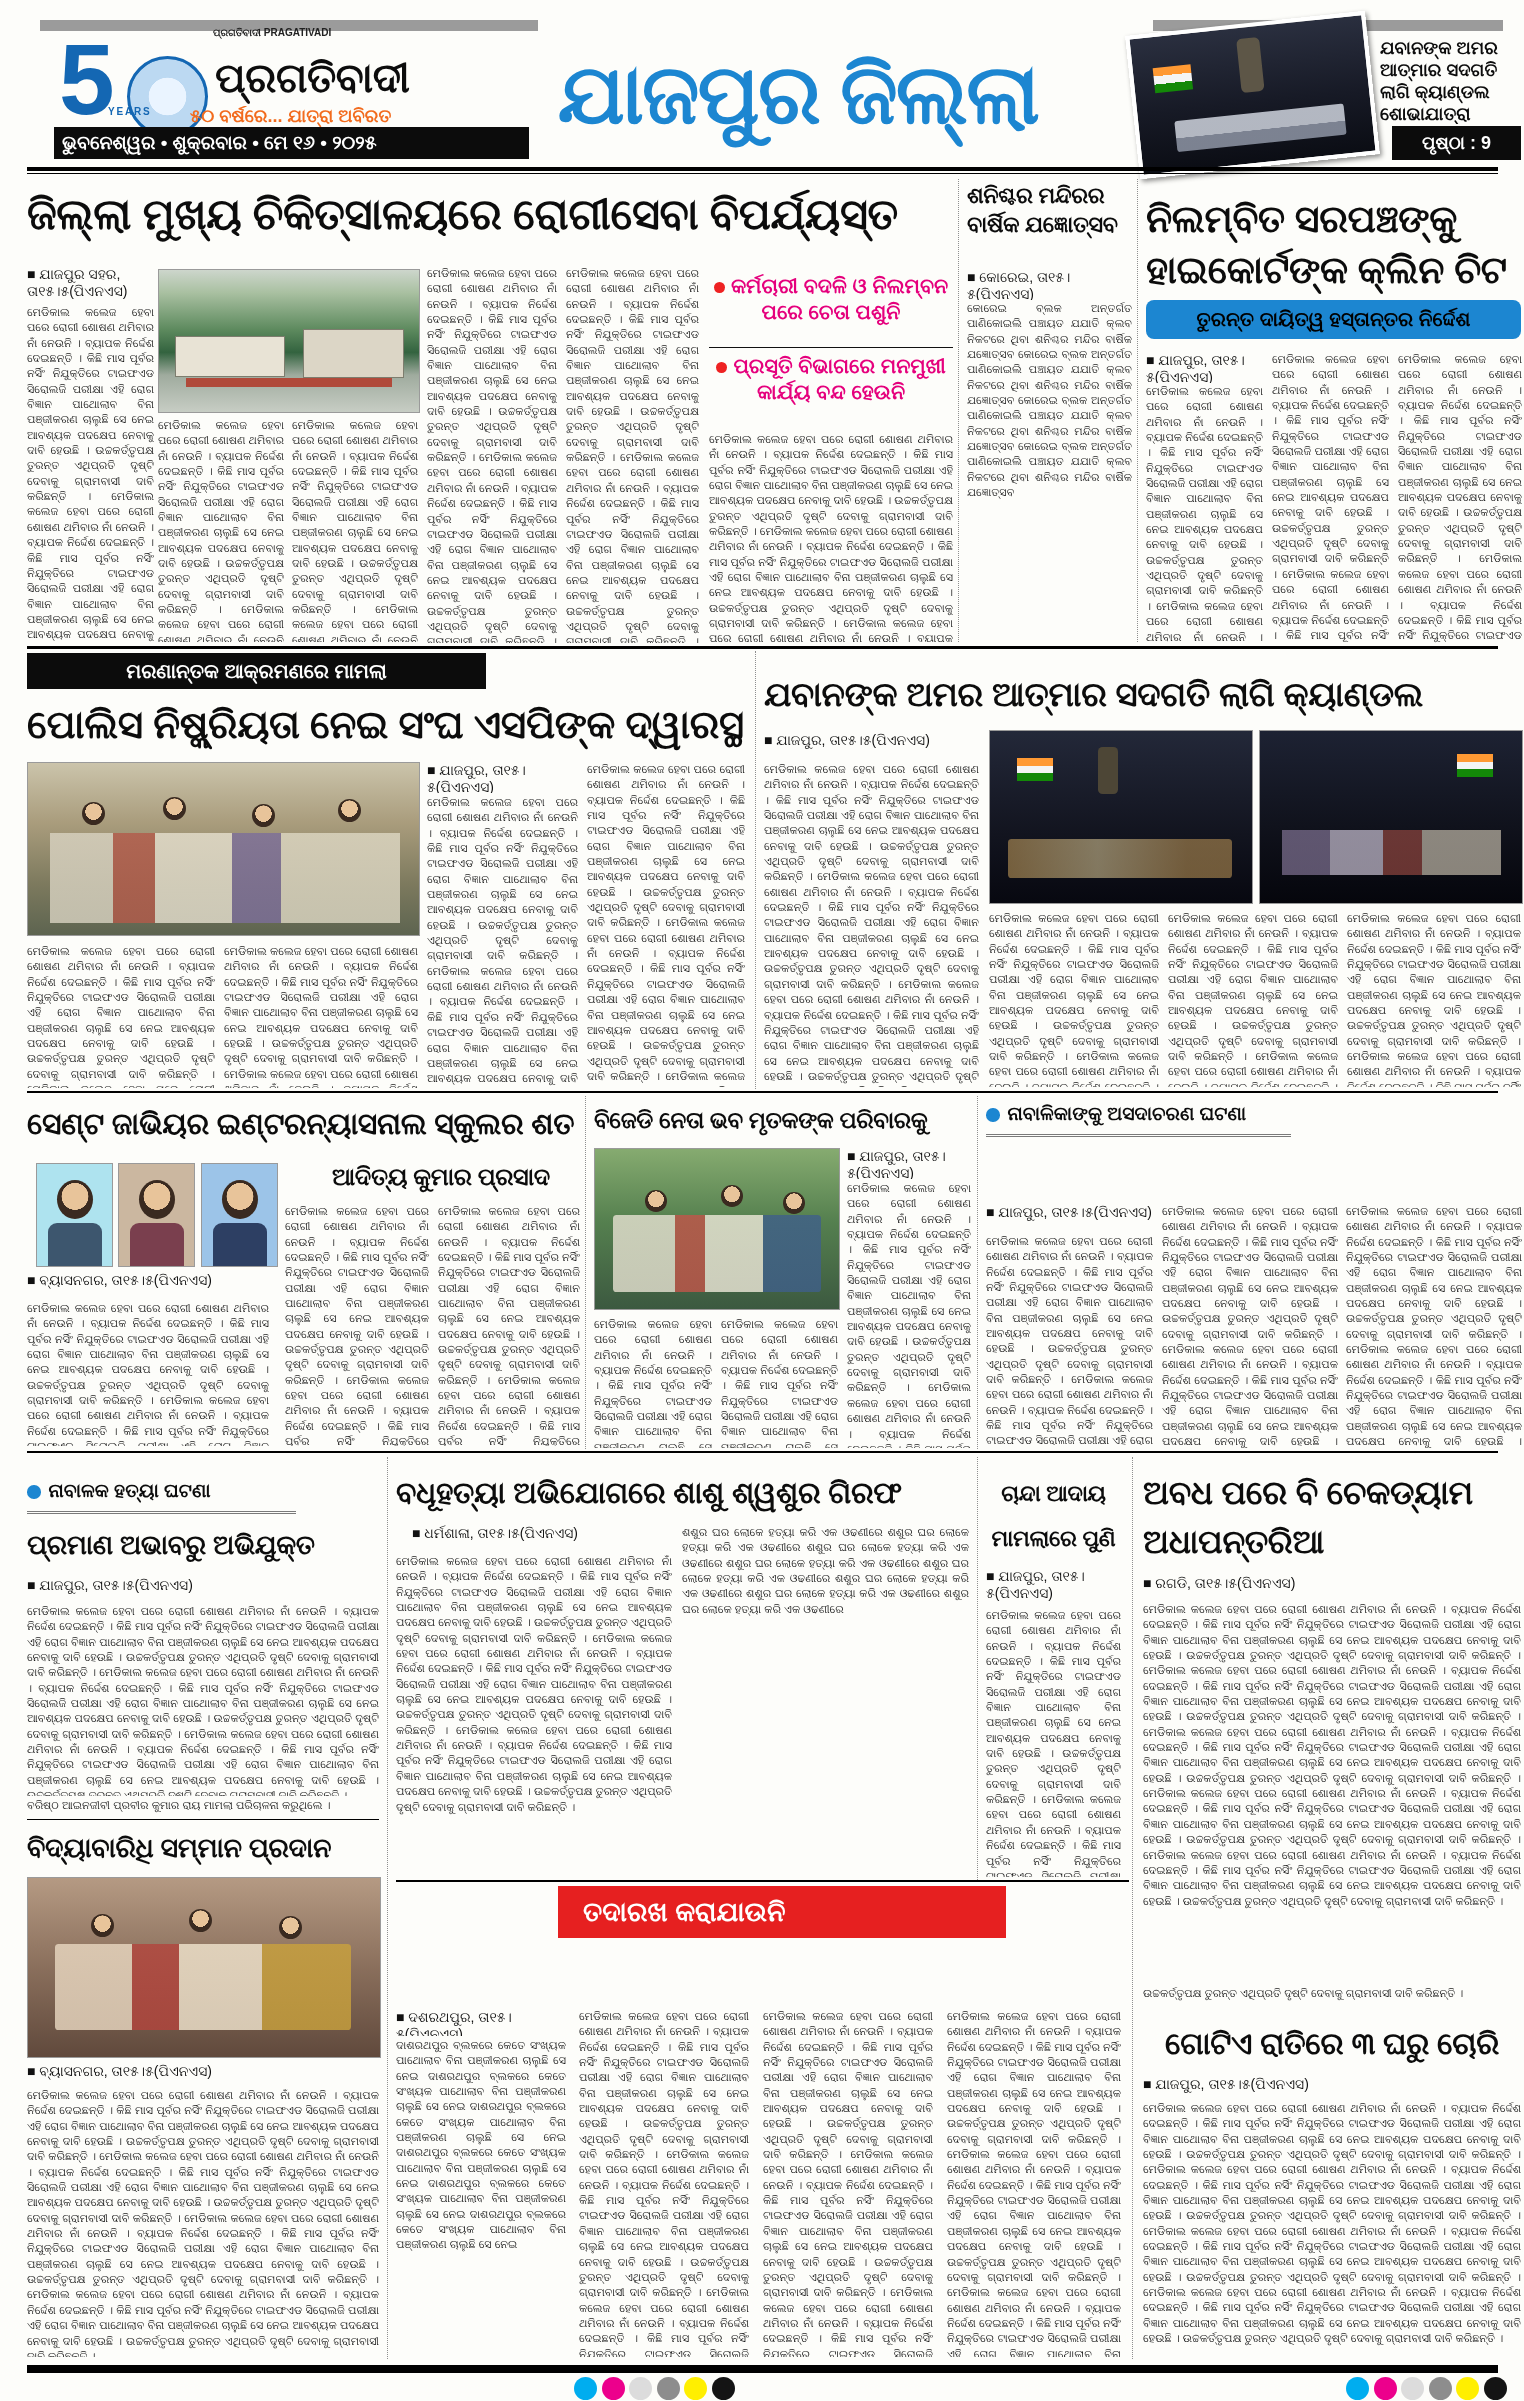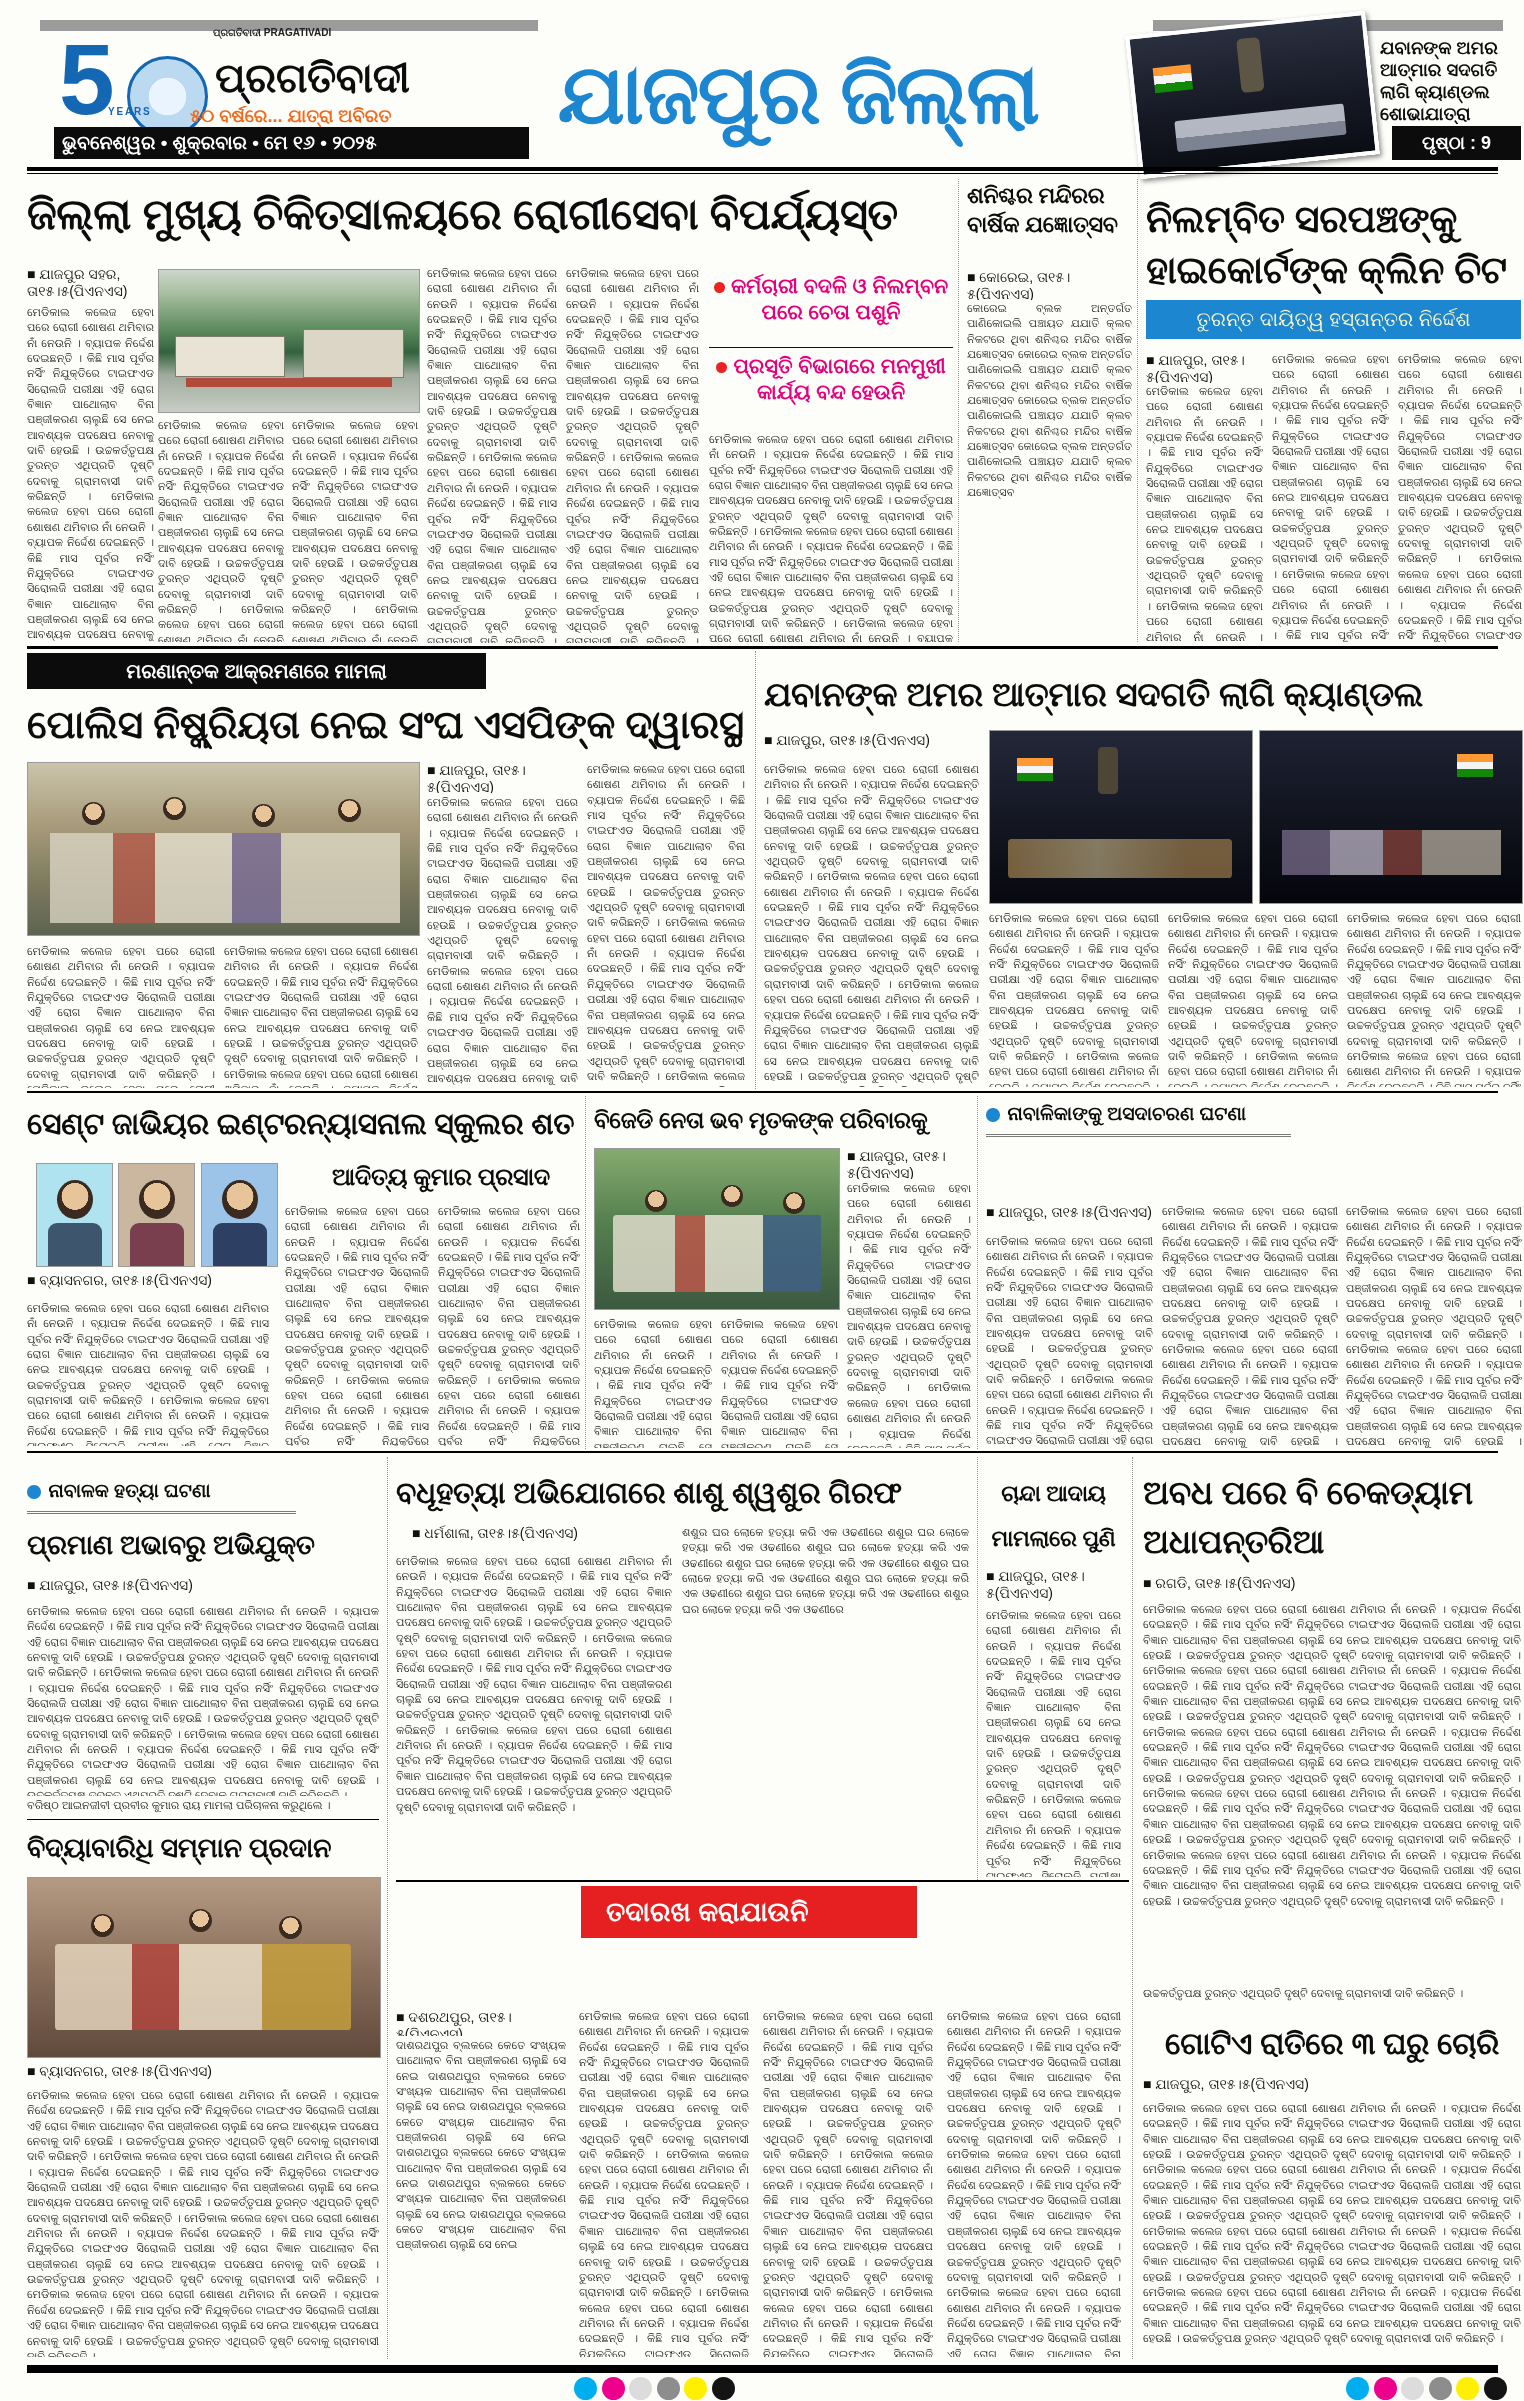--- a/index.html
+++ b/index.html
@@ -13,21 +13,21 @@
   .sep{width:0;border-left:1.8px dotted #8f8f8f;}
   .hr{background:#000;}
   .kickbar{background:#0c0c0c;color:#fff;font-weight:800;overflow:hidden;}
   .kick{font-weight:800;font-size:19px;color:#0c0c0c;overflow:hidden;white-space:nowrap;}
   .kdot{display:inline-block;width:13.5px;height:13.5px;border-radius:50%;background:#1c86d1;margin-right:8px;vertical-align:middle;}
   .dbl{height:0;border-bottom:3.6px double #7a7a7a;}
   .ph{overflow:hidden;border:0.9px solid #9a9a9a;}
   .ph span{position:absolute;display:block;}
   .bult{color:#e5007d;font-weight:800;font-size:20.6px;line-height:1.28;text-align:center;overflow:hidden;}
   .bdot{display:inline-block;width:10.8px;height:10.8px;border-radius:50%;background:#e22;margin-right:6.3px;}
-  .bluebar{background:#1c86d1;color:#fef9c3;font-weight:400;text-align:center;overflow:hidden;}
+  .bluebar{background:#1c86d1;color:#000000;font-weight:700;text-align:center;overflow:hidden;border-radius:8px;}
   .redbar{background:#e62020;color:#fff;font-weight:800;overflow:hidden;}
   .pagebox{background:#0c0c0c;color:#fff;font-weight:800;text-align:center;overflow:hidden;}
   .graybar{background:#9b9b9b;}
   .mark{display:inline-block;width:23px;height:23px;border-radius:50%;margin-right:4.5px;}
   .head{border-radius:50%;background:radial-gradient(circle at 50% 42%,#e8c49a 0 46%,#3a2a20 47% 100%);}
 </style>
 </head>
 <body>
 
 <div class="sheet">
@@ -190,21 +190,21 @@
   <div class="abs txt" style="left:27px;top:2088px;width:352px;height:269px;">ମେଡିକାଲ କଲେଜ ହେବା ପରେ ରୋଗୀ ଶୋଷଣ ଥମିବାର ନାଁ ନେଉନି । ବ୍ୟାପକ ନିର୍ଦ୍ଦେଶ ଦେଇଛନ୍ତି । କିଛି ମାସ ପୂର୍ବର ନର୍ସିଂ ନିଯୁକ୍ତିରେ ଟାଇଫଏଡ ସିରୋଲଜି ପରୀକ୍ଷା ଏହି ରୋଗ ବିଜ୍ଞାନ ପାଥୋଲାବ ବିନା ପଞ୍ଜୀକରଣ ଚାଲୁଛି ସେ ନେଇ ଆବଶ୍ୟକ ପଦକ୍ଷେପ ନେବାକୁ ଦାବି ହେଉଛି । ଉଚ୍ଚକର୍ତ୍ତୃପକ୍ଷ ତୁରନ୍ତ ଏଥିପ୍ରତି ଦୃଷ୍ଟି ଦେବାକୁ ଗ୍ରାମବାସୀ ଦାବି କରିଛନ୍ତି । ମେଡିକାଲ କଲେଜ ହେବା ପରେ ରୋଗୀ ଶୋଷଣ ଥମିବାର ନାଁ ନେଉନି । ବ୍ୟାପକ ନିର୍ଦ୍ଦେଶ ଦେଇଛନ୍ତି । କିଛି ମାସ ପୂର୍ବର ନର୍ସିଂ ନିଯୁକ୍ତିରେ ଟାଇଫଏଡ ସିରୋଲଜି ପରୀକ୍ଷା ଏହି ରୋଗ ବିଜ୍ଞାନ ପାଥୋଲାବ ବିନା ପଞ୍ଜୀକରଣ ଚାଲୁଛି ସେ ନେଇ ଆବଶ୍ୟକ ପଦକ୍ଷେପ ନେବାକୁ ଦାବି ହେଉଛି । ଉଚ୍ଚକର୍ତ୍ତୃପକ୍ଷ ତୁରନ୍ତ ଏଥିପ୍ରତି ଦୃଷ୍ଟି ଦେବାକୁ ଗ୍ରାମବାସୀ ଦାବି କରିଛନ୍ତି । ମେଡିକାଲ କଲେଜ ହେବା ପରେ ରୋଗୀ ଶୋଷଣ ଥମିବାର ନାଁ ନେଉନି । ବ୍ୟାପକ ନିର୍ଦ୍ଦେଶ ଦେଇଛନ୍ତି । କିଛି ମାସ ପୂର୍ବର ନର୍ସିଂ ନିଯୁକ୍ତିରେ ଟାଇଫଏଡ ସିରୋଲଜି ପରୀକ୍ଷା ଏହି ରୋଗ ବିଜ୍ଞାନ ପାଥୋଲାବ ବିନା ପଞ୍ଜୀକରଣ ଚାଲୁଛି ସେ ନେଇ ଆବଶ୍ୟକ ପଦକ୍ଷେପ ନେବାକୁ ଦାବି ହେଉଛି । ଉଚ୍ଚକର୍ତ୍ତୃପକ୍ଷ ତୁରନ୍ତ ଏଥିପ୍ରତି ଦୃଷ୍ଟି ଦେବାକୁ ଗ୍ରାମବାସୀ ଦାବି କରିଛନ୍ତି । ମେଡିକାଲ କଲେଜ ହେବା ପରେ ରୋଗୀ ଶୋଷଣ ଥମିବାର ନାଁ ନେଉନି । ବ୍ୟାପକ ନିର୍ଦ୍ଦେଶ ଦେଇଛନ୍ତି । କିଛି ମାସ ପୂର୍ବର ନର୍ସିଂ ନିଯୁକ୍ତିରେ ଟାଇଫଏଡ ସିରୋଲଜି ପରୀକ୍ଷା ଏହି ରୋଗ ବିଜ୍ଞାନ ପାଥୋଲାବ ବିନା ପଞ୍ଜୀକରଣ ଚାଲୁଛି ସେ ନେଇ ଆବଶ୍ୟକ ପଦକ୍ଷେପ ନେବାକୁ ଦାବି ହେଉଛି । ଉଚ୍ଚକର୍ତ୍ତୃପକ୍ଷ ତୁରନ୍ତ ଏଥିପ୍ରତି ଦୃଷ୍ଟି ଦେବାକୁ ଗ୍ରାମବାସୀ ଦାବି କରିଛନ୍ତି ।</div>
 
   <div class="abs sep" style="left:387px;top:1457px;height:902px;"></div>
 
   <div class="abs hl" style="left:396px;top:1468px;width:574px;height:50px;font-size:30px;line-height:50px;">ବଧୂହତ୍ୟା ଅଭିଯୋଗରେ ଶାଶୁ ଶ୍ୱଶୁର ଗିରଫ</div>
   <div class="abs bl" style="left:412px;top:1525px;width:276px;height:27px;">■ ଧର୍ମଶାଳା, ତା୧୫।୫(ପିଏନଏସ)</div>
   <div class="abs txt" style="left:396px;top:1554px;width:276px;height:323px;">ମେଡିକାଲ କଲେଜ ହେବା ପରେ ରୋଗୀ ଶୋଷଣ ଥମିବାର ନାଁ ନେଉନି । ବ୍ୟାପକ ନିର୍ଦ୍ଦେଶ ଦେଇଛନ୍ତି । କିଛି ମାସ ପୂର୍ବର ନର୍ସିଂ ନିଯୁକ୍ତିରେ ଟାଇଫଏଡ ସିରୋଲଜି ପରୀକ୍ଷା ଏହି ରୋଗ ବିଜ୍ଞାନ ପାଥୋଲାବ ବିନା ପଞ୍ଜୀକରଣ ଚାଲୁଛି ସେ ନେଇ ଆବଶ୍ୟକ ପଦକ୍ଷେପ ନେବାକୁ ଦାବି ହେଉଛି । ଉଚ୍ଚକର୍ତ୍ତୃପକ୍ଷ ତୁରନ୍ତ ଏଥିପ୍ରତି ଦୃଷ୍ଟି ଦେବାକୁ ଗ୍ରାମବାସୀ ଦାବି କରିଛନ୍ତି । ମେଡିକାଲ କଲେଜ ହେବା ପରେ ରୋଗୀ ଶୋଷଣ ଥମିବାର ନାଁ ନେଉନି । ବ୍ୟାପକ ନିର୍ଦ୍ଦେଶ ଦେଇଛନ୍ତି । କିଛି ମାସ ପୂର୍ବର ନର୍ସିଂ ନିଯୁକ୍ତିରେ ଟାଇଫଏଡ ସିରୋଲଜି ପରୀକ୍ଷା ଏହି ରୋଗ ବିଜ୍ଞାନ ପାଥୋଲାବ ବିନା ପଞ୍ଜୀକରଣ ଚାଲୁଛି ସେ ନେଇ ଆବଶ୍ୟକ ପଦକ୍ଷେପ ନେବାକୁ ଦାବି ହେଉଛି । ଉଚ୍ଚକର୍ତ୍ତୃପକ୍ଷ ତୁରନ୍ତ ଏଥିପ୍ରତି ଦୃଷ୍ଟି ଦେବାକୁ ଗ୍ରାମବାସୀ ଦାବି କରିଛନ୍ତି । ମେଡିକାଲ କଲେଜ ହେବା ପରେ ରୋଗୀ ଶୋଷଣ ଥମିବାର ନାଁ ନେଉନି । ବ୍ୟାପକ ନିର୍ଦ୍ଦେଶ ଦେଇଛନ୍ତି । କିଛି ମାସ ପୂର୍ବର ନର୍ସିଂ ନିଯୁକ୍ତିରେ ଟାଇଫଏଡ ସିରୋଲଜି ପରୀକ୍ଷା ଏହି ରୋଗ ବିଜ୍ଞାନ ପାଥୋଲାବ ବିନା ପଞ୍ଜୀକରଣ ଚାଲୁଛି ସେ ନେଇ ଆବଶ୍ୟକ ପଦକ୍ଷେପ ନେବାକୁ ଦାବି ହେଉଛି । ଉଚ୍ଚକର୍ତ୍ତୃପକ୍ଷ ତୁରନ୍ତ ଏଥିପ୍ରତି ଦୃଷ୍ଟି ଦେବାକୁ ଗ୍ରାମବାସୀ ଦାବି କରିଛନ୍ତି ।</div>
   <div class="abs txt" style="left:682px;top:1525px;width:287px;height:352px;">ଶଶୁର ଘର ଲୋକେ ହତ୍ୟା କରି ଏକ ଓଢଣୀରେ ଶଶୁର ଘର ଲୋକେ ହତ୍ୟା କରି ଏକ ଓଢଣୀରେ ଶଶୁର ଘର ଲୋକେ ହତ୍ୟା କରି ଏକ ଓଢଣୀରେ ଶଶୁର ଘର ଲୋକେ ହତ୍ୟା କରି ଏକ ଓଢଣୀରେ ଶଶୁର ଘର ଲୋକେ ହତ୍ୟା କରି ଏକ ଓଢଣୀରେ ଶଶୁର ଘର ଲୋକେ ହତ୍ୟା କରି ଏକ ଓଢଣୀରେ ଶଶୁର ଘର ଲୋକେ ହତ୍ୟା କରି ଏକ ଓଢଣୀରେ ଶଶୁର ଘର ଲୋକେ ହତ୍ୟା କରି ଏକ ଓଢଣୀରେ</div>
 
   <div class="abs hr" style="left:396px;top:1880px;width:733px;height:1.8px;"></div>
-  <div class="abs redbar" style="left:581px;top:1886px;width:336px;height:52px;font-size:27px;line-height:52px;padding-left:25px;box-sizing:border-box;">ତଦାରଖ କରାଯାଉନି</div>
+  <div class="abs redbar" style="left:558px;top:1886px;width:448px;height:52px;font-size:27px;line-height:52px;padding-left:25px;box-sizing:border-box;">ତଦାରଖ କରାଯାଉନି</div>
   <div class="abs bl" style="left:396px;top:2009px;width:170px;height:27px;">■ ଦଶରଥପୁର, ତା୧୫।୫(ପିଏନଏସ)</div>
   <div class="abs txt" style="left:396px;top:2038px;width:170px;height:319px;">ଦାଶରଥପୁର ବ୍ଲକରେ କେତେ ସଂଖ୍ୟକ ପାଥୋଲାବ ବିନା ପଞ୍ଜୀକରଣ ଚାଲୁଛି ସେ ନେଇ ଦାଶରଥପୁର ବ୍ଲକରେ କେତେ ସଂଖ୍ୟକ ପାଥୋଲାବ ବିନା ପଞ୍ଜୀକରଣ ଚାଲୁଛି ସେ ନେଇ ଦାଶରଥପୁର ବ୍ଲକରେ କେତେ ସଂଖ୍ୟକ ପାଥୋଲାବ ବିନା ପଞ୍ଜୀକରଣ ଚାଲୁଛି ସେ ନେଇ ଦାଶରଥପୁର ବ୍ଲକରେ କେତେ ସଂଖ୍ୟକ ପାଥୋଲାବ ବିନା ପଞ୍ଜୀକରଣ ଚାଲୁଛି ସେ ନେଇ ଦାଶରଥପୁର ବ୍ଲକରେ କେତେ ସଂଖ୍ୟକ ପାଥୋଲାବ ବିନା ପଞ୍ଜୀକରଣ ଚାଲୁଛି ସେ ନେଇ ଦାଶରଥପୁର ବ୍ଲକରେ କେତେ ସଂଖ୍ୟକ ପାଥୋଲାବ ବିନା ପଞ୍ଜୀକରଣ ଚାଲୁଛି ସେ ନେଇ</div>
   <div class="abs txt" style="left:579px;top:2009px;width:170px;height:348px;">ମେଡିକାଲ କଲେଜ ହେବା ପରେ ରୋଗୀ ଶୋଷଣ ଥମିବାର ନାଁ ନେଉନି । ବ୍ୟାପକ ନିର୍ଦ୍ଦେଶ ଦେଇଛନ୍ତି । କିଛି ମାସ ପୂର୍ବର ନର୍ସିଂ ନିଯୁକ୍ତିରେ ଟାଇଫଏଡ ସିରୋଲଜି ପରୀକ୍ଷା ଏହି ରୋଗ ବିଜ୍ଞାନ ପାଥୋଲାବ ବିନା ପଞ୍ଜୀକରଣ ଚାଲୁଛି ସେ ନେଇ ଆବଶ୍ୟକ ପଦକ୍ଷେପ ନେବାକୁ ଦାବି ହେଉଛି । ଉଚ୍ଚକର୍ତ୍ତୃପକ୍ଷ ତୁରନ୍ତ ଏଥିପ୍ରତି ଦୃଷ୍ଟି ଦେବାକୁ ଗ୍ରାମବାସୀ ଦାବି କରିଛନ୍ତି । ମେଡିକାଲ କଲେଜ ହେବା ପରେ ରୋଗୀ ଶୋଷଣ ଥମିବାର ନାଁ ନେଉନି । ବ୍ୟାପକ ନିର୍ଦ୍ଦେଶ ଦେଇଛନ୍ତି । କିଛି ମାସ ପୂର୍ବର ନର୍ସିଂ ନିଯୁକ୍ତିରେ ଟାଇଫଏଡ ସିରୋଲଜି ପରୀକ୍ଷା ଏହି ରୋଗ ବିଜ୍ଞାନ ପାଥୋଲାବ ବିନା ପଞ୍ଜୀକରଣ ଚାଲୁଛି ସେ ନେଇ ଆବଶ୍ୟକ ପଦକ୍ଷେପ ନେବାକୁ ଦାବି ହେଉଛି । ଉଚ୍ଚକର୍ତ୍ତୃପକ୍ଷ ତୁରନ୍ତ ଏଥିପ୍ରତି ଦୃଷ୍ଟି ଦେବାକୁ ଗ୍ରାମବାସୀ ଦାବି କରିଛନ୍ତି । ମେଡିକାଲ କଲେଜ ହେବା ପରେ ରୋଗୀ ଶୋଷଣ ଥମିବାର ନାଁ ନେଉନି । ବ୍ୟାପକ ନିର୍ଦ୍ଦେଶ ଦେଇଛନ୍ତି । କିଛି ମାସ ପୂର୍ବର ନର୍ସିଂ ନିଯୁକ୍ତିରେ ଟାଇଫଏଡ ସିରୋଲଜି ପରୀକ୍ଷା ଏହି ରୋଗ ବିଜ୍ଞାନ ପାଥୋଲାବ ବିନା ପଞ୍ଜୀକରଣ ଚାଲୁଛି ସେ ନେଇ ଆବଶ୍ୟକ ପଦକ୍ଷେପ ନେବାକୁ ଦାବି ହେଉଛି । ଉଚ୍ଚକର୍ତ୍ତୃପକ୍ଷ ତୁରନ୍ତ ଏଥିପ୍ରତି ଦୃଷ୍ଟି ଦେବାକୁ ଗ୍ରାମବାସୀ ଦାବି କରିଛନ୍ତି ।</div>
   <div class="abs txt" style="left:763px;top:2009px;width:170px;height:348px;">ମେଡିକାଲ କଲେଜ ହେବା ପରେ ରୋଗୀ ଶୋଷଣ ଥମିବାର ନାଁ ନେଉନି । ବ୍ୟାପକ ନିର୍ଦ୍ଦେଶ ଦେଇଛନ୍ତି । କିଛି ମାସ ପୂର୍ବର ନର୍ସିଂ ନିଯୁକ୍ତିରେ ଟାଇଫଏଡ ସିରୋଲଜି ପରୀକ୍ଷା ଏହି ରୋଗ ବିଜ୍ଞାନ ପାଥୋଲାବ ବିନା ପଞ୍ଜୀକରଣ ଚାଲୁଛି ସେ ନେଇ ଆବଶ୍ୟକ ପଦକ୍ଷେପ ନେବାକୁ ଦାବି ହେଉଛି । ଉଚ୍ଚକର୍ତ୍ତୃପକ୍ଷ ତୁରନ୍ତ ଏଥିପ୍ରତି ଦୃଷ୍ଟି ଦେବାକୁ ଗ୍ରାମବାସୀ ଦାବି କରିଛନ୍ତି । ମେଡିକାଲ କଲେଜ ହେବା ପରେ ରୋଗୀ ଶୋଷଣ ଥମିବାର ନାଁ ନେଉନି । ବ୍ୟାପକ ନିର୍ଦ୍ଦେଶ ଦେଇଛନ୍ତି । କିଛି ମାସ ପୂର୍ବର ନର୍ସିଂ ନିଯୁକ୍ତିରେ ଟାଇଫଏଡ ସିରୋଲଜି ପରୀକ୍ଷା ଏହି ରୋଗ ବିଜ୍ଞାନ ପାଥୋଲାବ ବିନା ପଞ୍ଜୀକରଣ ଚାଲୁଛି ସେ ନେଇ ଆବଶ୍ୟକ ପଦକ୍ଷେପ ନେବାକୁ ଦାବି ହେଉଛି । ଉଚ୍ଚକର୍ତ୍ତୃପକ୍ଷ ତୁରନ୍ତ ଏଥିପ୍ରତି ଦୃଷ୍ଟି ଦେବାକୁ ଗ୍ରାମବାସୀ ଦାବି କରିଛନ୍ତି । ମେଡିକାଲ କଲେଜ ହେବା ପରେ ରୋଗୀ ଶୋଷଣ ଥମିବାର ନାଁ ନେଉନି । ବ୍ୟାପକ ନିର୍ଦ୍ଦେଶ ଦେଇଛନ୍ତି । କିଛି ମାସ ପୂର୍ବର ନର୍ସିଂ ନିଯୁକ୍ତିରେ ଟାଇଫଏଡ ସିରୋଲଜି ପରୀକ୍ଷା ଏହି ରୋଗ ବିଜ୍ଞାନ ପାଥୋଲାବ ବିନା ପଞ୍ଜୀକରଣ ଚାଲୁଛି ସେ ନେଇ ଆବଶ୍ୟକ ପଦକ୍ଷେପ ନେବାକୁ ଦାବି ହେଉଛି । ଉଚ୍ଚକର୍ତ୍ତୃପକ୍ଷ ତୁରନ୍ତ ଏଥିପ୍ରତି ଦୃଷ୍ଟି ଦେବାକୁ ଗ୍ରାମବାସୀ ଦାବି କରିଛନ୍ତି ।</div>
   <div class="abs txt" style="left:947px;top:2009px;width:174px;height:348px;">ମେଡିକାଲ କଲେଜ ହେବା ପରେ ରୋଗୀ ଶୋଷଣ ଥମିବାର ନାଁ ନେଉନି । ବ୍ୟାପକ ନିର୍ଦ୍ଦେଶ ଦେଇଛନ୍ତି । କିଛି ମାସ ପୂର୍ବର ନର୍ସିଂ ନିଯୁକ୍ତିରେ ଟାଇଫଏଡ ସିରୋଲଜି ପରୀକ୍ଷା ଏହି ରୋଗ ବିଜ୍ଞାନ ପାଥୋଲାବ ବିନା ପଞ୍ଜୀକରଣ ଚାଲୁଛି ସେ ନେଇ ଆବଶ୍ୟକ ପଦକ୍ଷେପ ନେବାକୁ ଦାବି ହେଉଛି । ଉଚ୍ଚକର୍ତ୍ତୃପକ୍ଷ ତୁରନ୍ତ ଏଥିପ୍ରତି ଦୃଷ୍ଟି ଦେବାକୁ ଗ୍ରାମବାସୀ ଦାବି କରିଛନ୍ତି । ମେଡିକାଲ କଲେଜ ହେବା ପରେ ରୋଗୀ ଶୋଷଣ ଥମିବାର ନାଁ ନେଉନି । ବ୍ୟାପକ ନିର୍ଦ୍ଦେଶ ଦେଇଛନ୍ତି । କିଛି ମାସ ପୂର୍ବର ନର୍ସିଂ ନିଯୁକ୍ତିରେ ଟାଇଫଏଡ ସିରୋଲଜି ପରୀକ୍ଷା ଏହି ରୋଗ ବିଜ୍ଞାନ ପାଥୋଲାବ ବିନା ପଞ୍ଜୀକରଣ ଚାଲୁଛି ସେ ନେଇ ଆବଶ୍ୟକ ପଦକ୍ଷେପ ନେବାକୁ ଦାବି ହେଉଛି । ଉଚ୍ଚକର୍ତ୍ତୃପକ୍ଷ ତୁରନ୍ତ ଏଥିପ୍ରତି ଦୃଷ୍ଟି ଦେବାକୁ ଗ୍ରାମବାସୀ ଦାବି କରିଛନ୍ତି । ମେଡିକାଲ କଲେଜ ହେବା ପରେ ରୋଗୀ ଶୋଷଣ ଥମିବାର ନାଁ ନେଉନି । ବ୍ୟାପକ ନିର୍ଦ୍ଦେଶ ଦେଇଛନ୍ତି । କିଛି ମାସ ପୂର୍ବର ନର୍ସିଂ ନିଯୁକ୍ତିରେ ଟାଇଫଏଡ ସିରୋଲଜି ପରୀକ୍ଷା ଏହି ରୋଗ ବିଜ୍ଞାନ ପାଥୋଲାବ ବିନା ପଞ୍ଜୀକରଣ ଚାଲୁଛି ସେ ନେଇ ଆବଶ୍ୟକ ପଦକ୍ଷେପ ନେବାକୁ ଦାବି ହେଉଛି । ଉଚ୍ଚକର୍ତ୍ତୃପକ୍ଷ ତୁରନ୍ତ ଏଥିପ୍ରତି ଦୃଷ୍ଟି ଦେବାକୁ ଗ୍ରାମବାସୀ ଦାବି କରିଛନ୍ତି ।</div>
 
   <div class="abs sep" style="left:977px;top:1457px;height:423px;"></div>
 
   <div class="abs hl ctr" style="left:986px;top:1471px;width:135px;height:90px;font-size:22.4px;line-height:45px;">ଚାନ୍ଦା ଆଦାୟ ମାମଲାରେ ପୁଣି ଜଣେ ଗିରଫ</div>
   <div class="abs bl" style="left:986px;top:1568px;width:135px;height:38px;">■ ଯାଜପୁର, ତା୧୫।୫(ପିଏନଏସ)</div>

